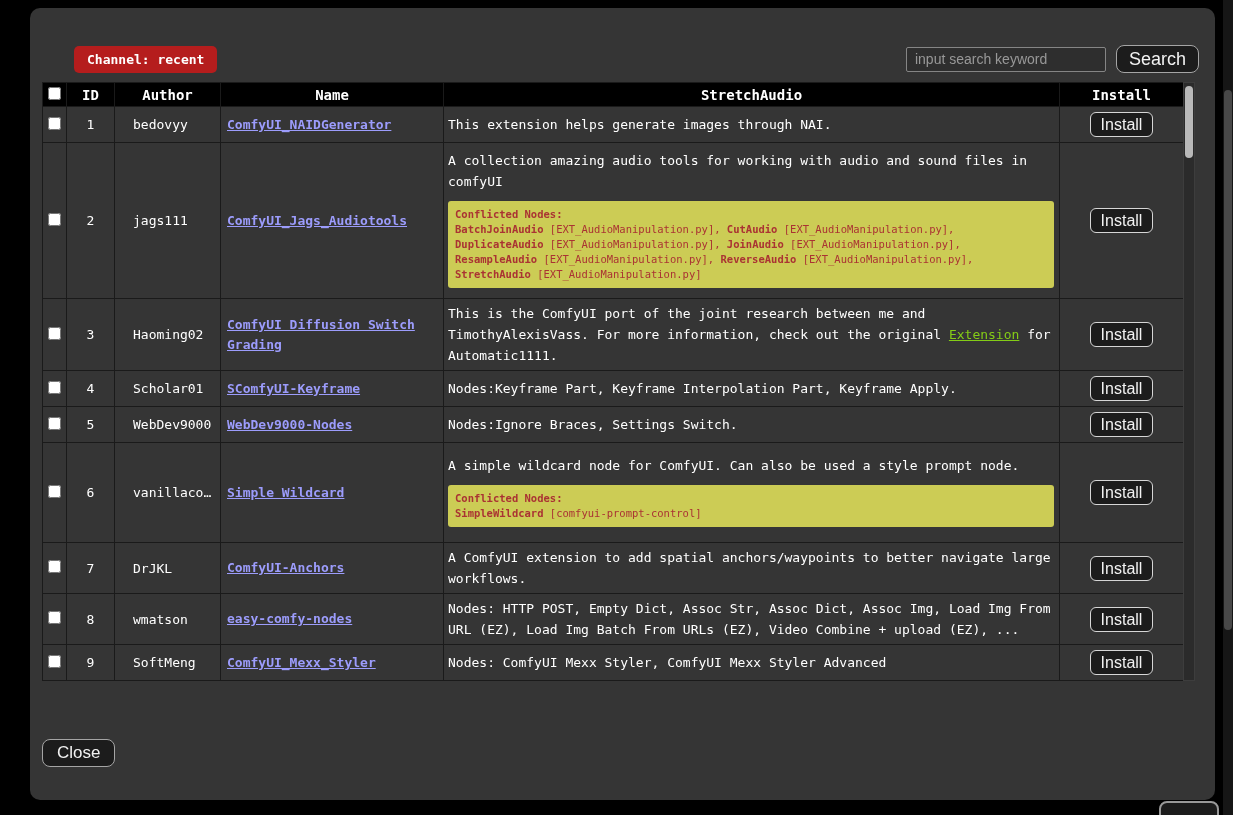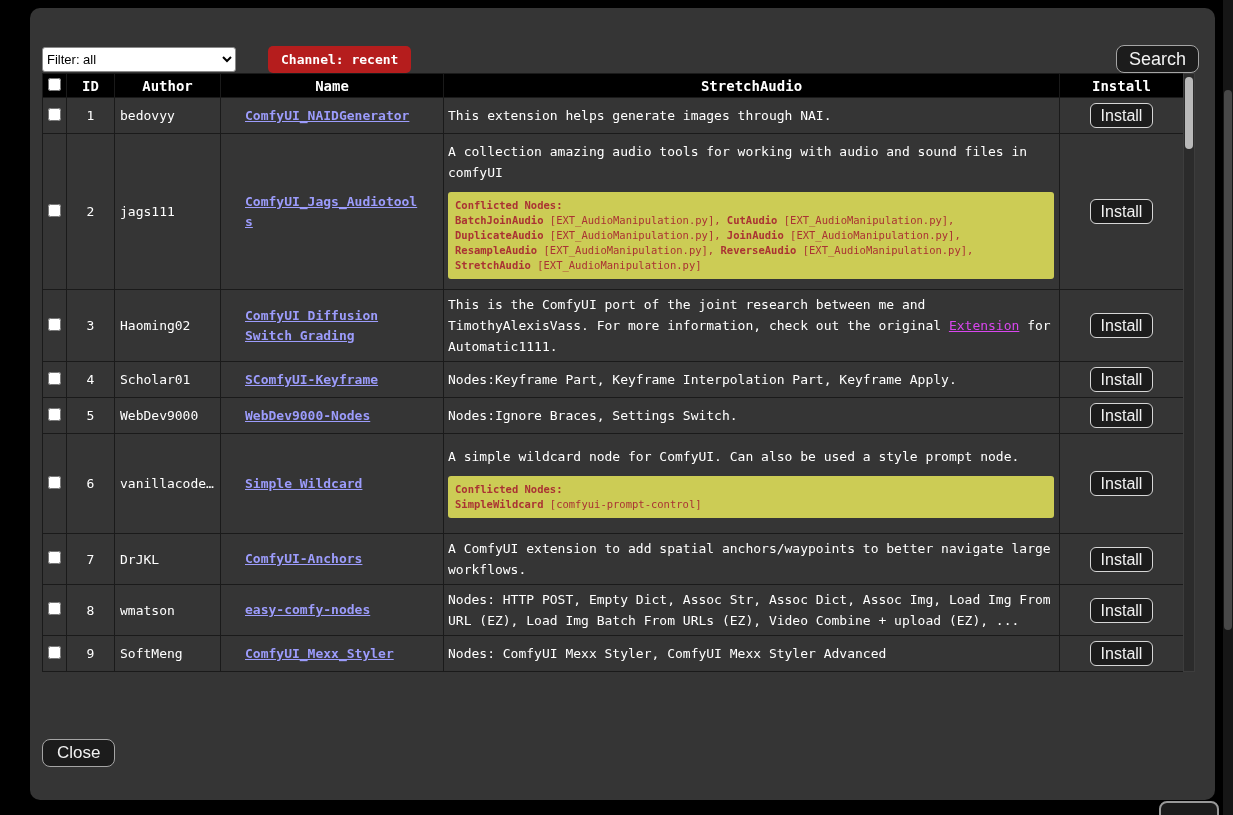--- a/index.html
+++ b/index.html
@@ -55,47 +55,47 @@
     cursor: pointer;
   }
   .search-btn {
     margin-left: 10px;
     font-size: 18px;
     padding: 2px 12px; height: 28px;
     border-radius: 8px;
   }
 
   
-  .table-wrap { margin-top: 0; position: relative; width: 1153px; }
+  .table-wrap { margin-top: 9px; position: relative; width: 1153px; }
   table {
     border-collapse: collapse; table-layout: fixed;
     width: 1141px;
     font-family: "DejaVu Sans Mono", monospace;
     font-size: 13px; color: #fff;
   }
   th, td { border: 1px solid #1a1a1a; }
   thead th {
     background: #000; color: #fff;
     font-weight: bold; font-size: 14px;
     height: 24px; text-align: center; padding: 0;
   }
   tbody td { background: #353535; vertical-align: middle; padding: 5px 4px; }
   td.col-cb, th.col-cb { text-align: center; padding: 2px; }
   input[type="checkbox"] { width: 13px; height: 13px; color-scheme: light; margin: 0; }
   td.col-id { text-align: center; }
-  td.col-author { padding-left: 5px; overflow: hidden; white-space: nowrap; text-overflow: ellipsis; }
-  td.col-name { padding: 4px 24px; }
+  td.col-author { padding-left: 18px; overflow: hidden; white-space: nowrap; text-overflow: ellipsis; }
+  td.col-name { padding: 4px 6px; }
   .name-link {
     color: #9c9cfc; font-weight: bold;
     text-decoration: underline; cursor: pointer;
     line-height: 20px; word-wrap: break-word;
   }
   td.col-desc { padding: 4px 3px 4px 4px; }
   .desc { font-size: 13px; line-height: 21px; }
-  .desc-link { color: #d946ef; text-decoration: underline; cursor: pointer; }
+  .desc-link { color: #84cc16; text-decoration: underline; cursor: pointer; }
   .conflict {
     background: #cccc55; color: #aa3333;
     font-size: 10.5px; line-height: 15px;
     padding: 6px 7px; margin: 9px 2px 4px 0;
     border-radius: 3px;
   }
   .conflict b { font-weight: bold; }
   td.col-install { text-align: center; }
   .install-btn {
     display: inline-block;
@@ -155,25 +155,23 @@
     background: #1c1c1c;
     border: 2px solid #999; border-radius: 8px;
   }
 </style>
 </head>
 <body>
 
 <div class="modal">
 
   <div class="controls">
-    <select class="filter-select">
-      <option>Filter: all</option>
-    </select>
     <span class="channel-badge">Channel: recent</span>
     <span class="spacer"></span>
+    <input class="search-input" type="text" placeholder="input search keyword" style="">
     <button class="btn search-btn">Search</button>
   </div>
 
   <div class="table-wrap">
     <table>
       <colgroup>
         <col style="width:24px">
           <col style="width:48px">
           <col style="width:106px">
         <col style="width:223px">

